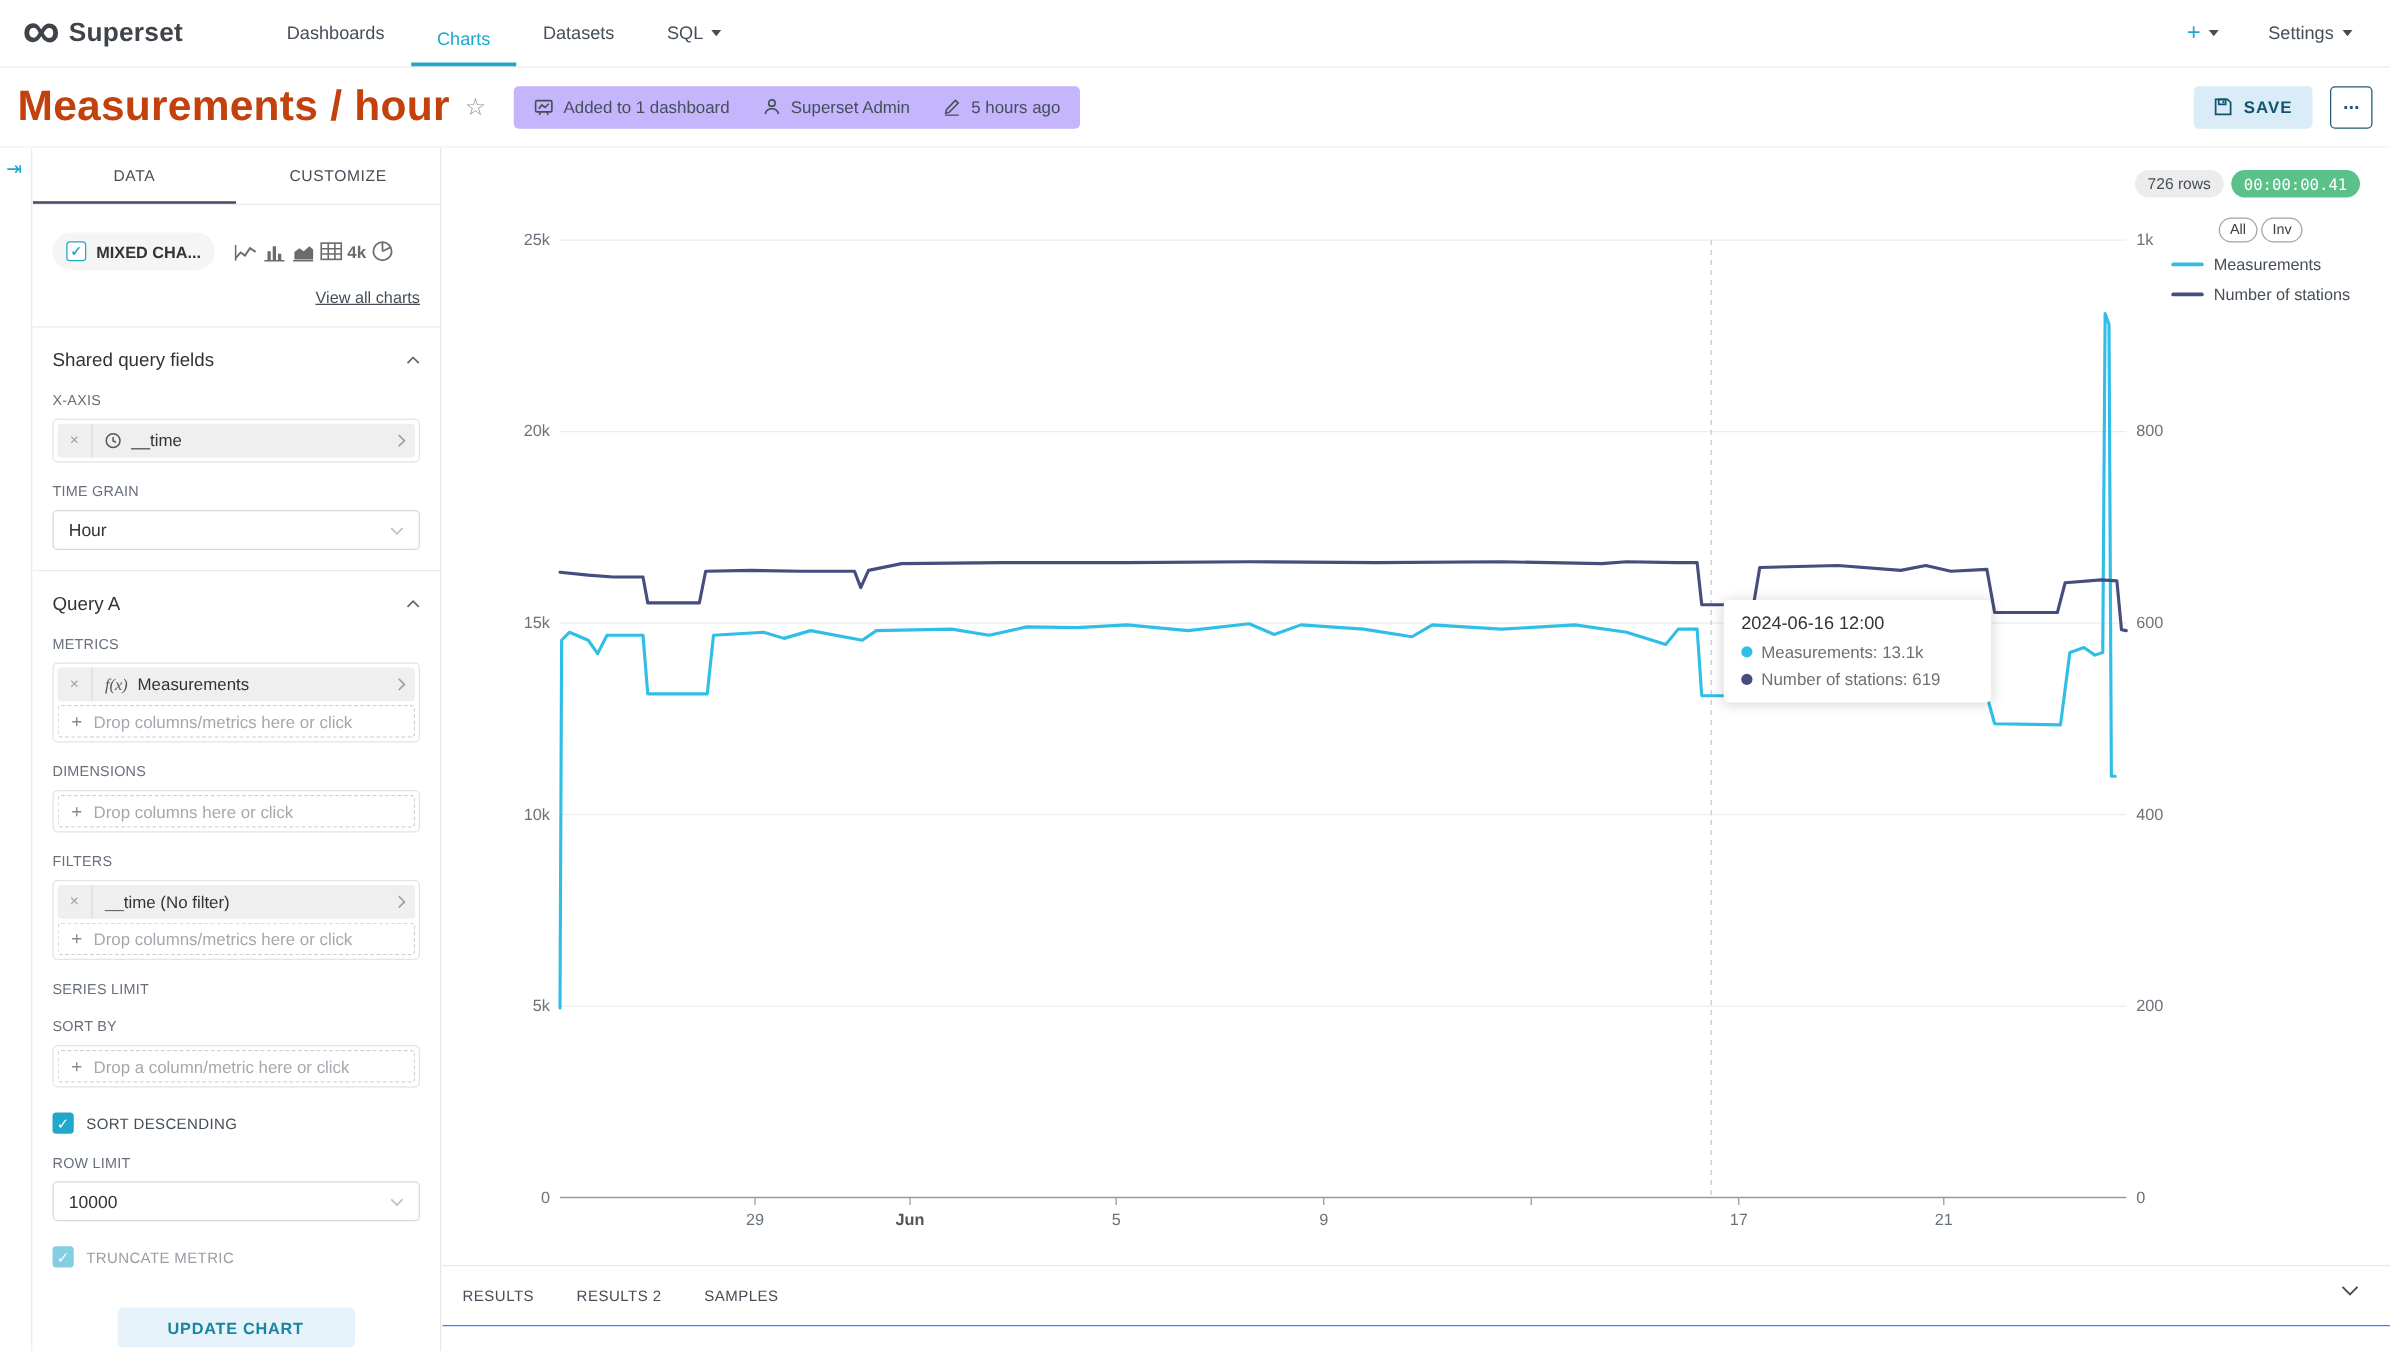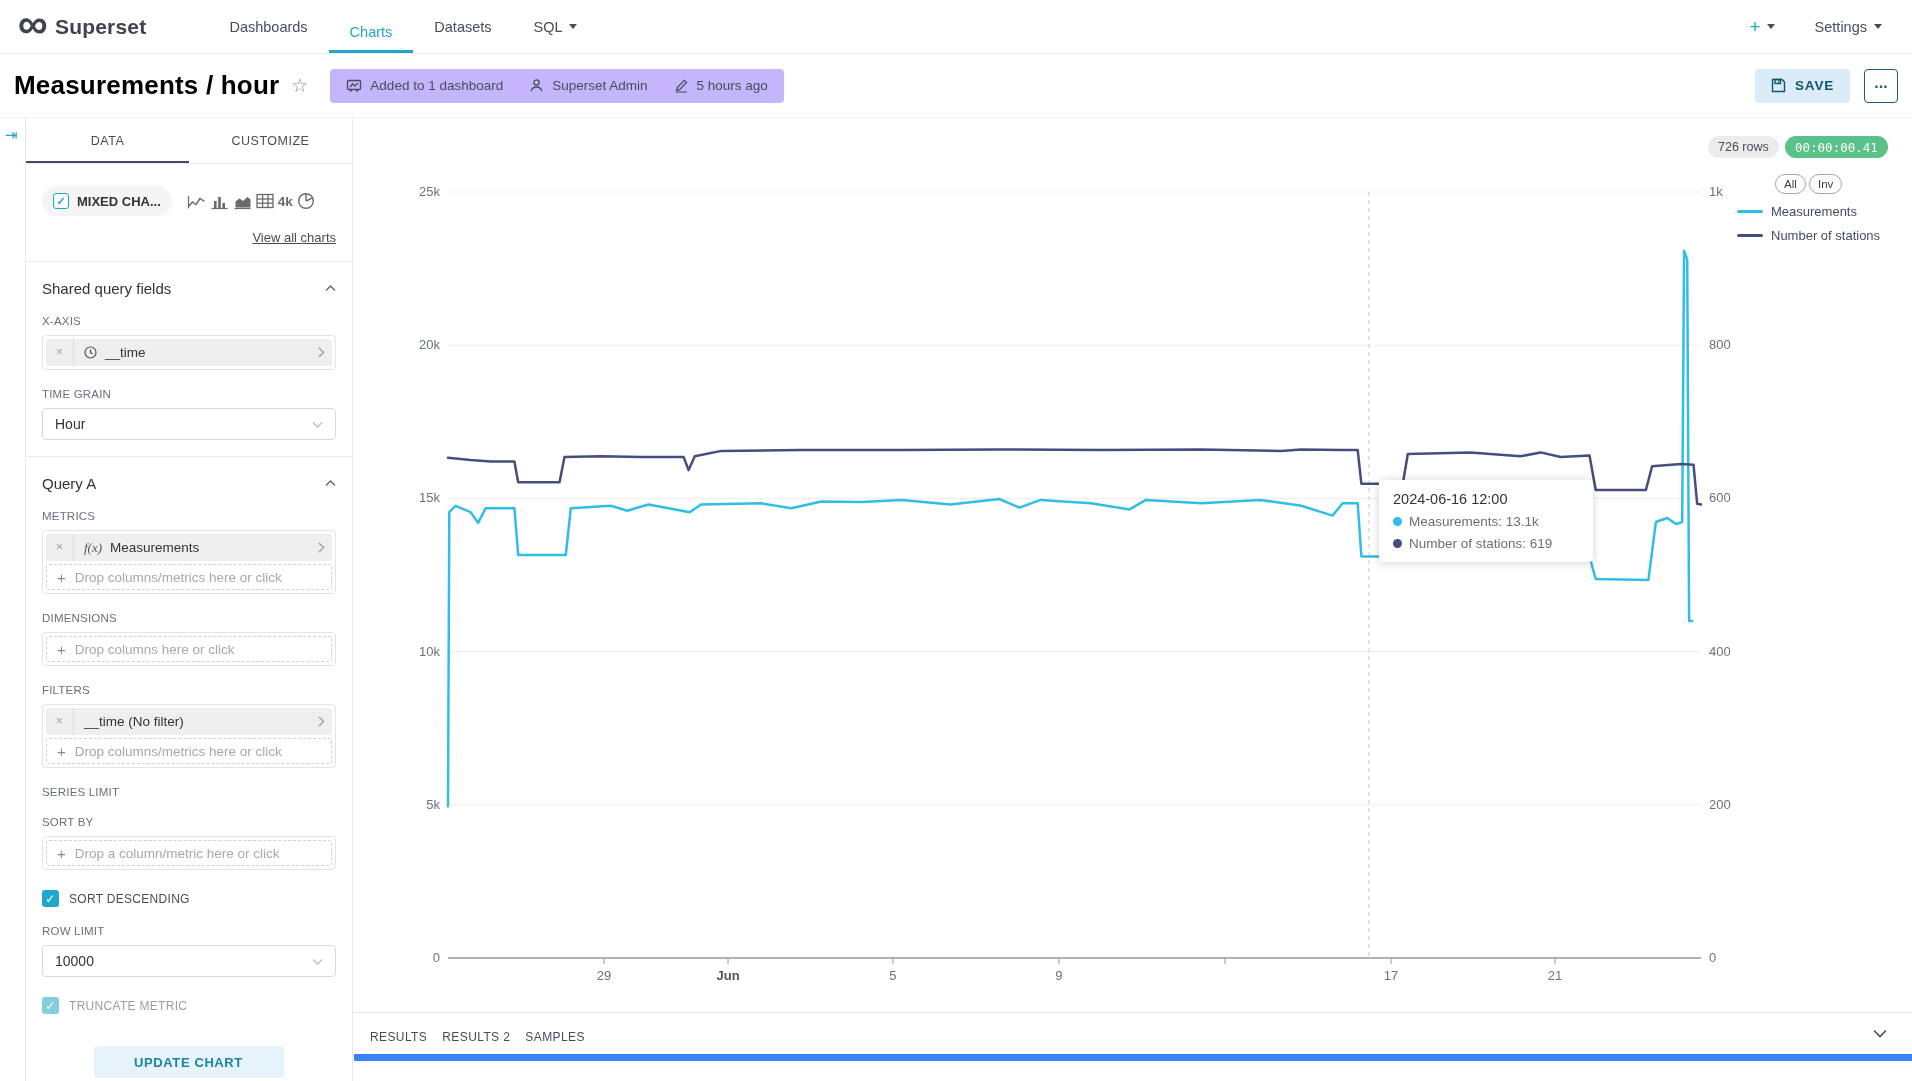--- a/index.html
+++ b/index.html
@@ -17,21 +17,21 @@
   .nav-item.active{color:#20a7c9;border-bottom:3px solid #20a7c9;padding-top:14px;}
   .nav-right{margin-left:auto;display:flex;align-items:center;gap:40px;padding-right:30px;}
   .plus-btn{display:flex;align-items:center;gap:6px;font-size:19px;color:#20a7c9;cursor:pointer;}
   .settings-btn{display:flex;align-items:center;gap:7px;font-size:14.5px;color:#454e57;cursor:pointer;}
   .caret{width:0;height:0;border-left:4px solid transparent;border-right:4px solid transparent;
     border-top:5px solid #454e57;display:inline-block;}
 
   
   .chart-header{position:absolute;left:0;top:54px;width:1912px;height:64px;display:flex;align-items:center;
     padding:0 14px;background:#fff;border-bottom:1px solid #f2f2f2;z-index:25;}
-  .page-title{font-size:26px;font-weight:bold;color:#000000;letter-spacing:.2px;}
+  .page-title{font-size:34px;font-weight:bold;color:#c2410c;letter-spacing:.2px;}
   .star{margin-left:12px;font-size:19px;color:#8e8e8e;cursor:pointer;}
   .meta-pill{margin-left:22px;height:34px;background:#c4b5fd;border-radius:4px;display:flex;align-items:center;
     padding:0 16px;gap:26px;}
   .meta-item{display:flex;align-items:center;gap:8px;font-size:13.5px;color:#454e57;}
   .meta-item svg{display:block;}
   .header-actions{margin-left:auto;display:flex;align-items:center;gap:14px;}
   .save-btn{height:34px;background:#d9ecf7;border:none;border-radius:4px;color:#12546e;font-weight:bold;
     font-size:13.5px;letter-spacing:.8px;display:flex;align-items:center;gap:9px;padding:0 16px;cursor:pointer;
     font-family:"Liberation Sans",sans-serif;}
   .more-btn{width:34px;height:34px;border:1.5px solid #215a72;border-radius:4px;background:#fff;color:#215a72;
@@ -103,21 +103,21 @@
   .tick-label.bold{font-weight:bold;color:#555;}
   .plot-svg{position:absolute;left:94px;top:74px;overflow:visible;}
   .tooltip{position:absolute;left:1025px;top:362px;width:214px;background:#fff;border-radius:4px;
     box-shadow:0 1px 10px rgba(0,0,0,.18);padding:11px 14px;z-index:10;}
   .tt-title{font-size:14.5px;color:#333;}
   .tt-row{margin-top:7px;display:flex;align-items:center;gap:7px;font-size:13.5px;color:#6b7075;}
   .tt-dot{width:9px;height:9px;border-radius:50%;flex:none;}
 
   
   .results{position:absolute;left:354px;top:1012px;width:1558px;bottom:0;border-top:1px solid #e8e8e8;background:#fff;}
-  .results-tabs{display:flex;gap:15px;padding:17px 0 0 16px;height:48px;border-bottom:7px solid #3b82f6;}
+  .results-tabs{display:flex;gap:34px;padding:17px 0 0 16px;height:48px;border-bottom:1px solid #3b82f6;}
   .results-tab{font-size:12px;color:#454e57;letter-spacing:.4px;cursor:pointer;}
   .results-chevron{position:absolute;right:24px;top:12px;cursor:pointer;}
 </style>
 </head>
 <body>
 
 <nav class="navbar">
   <div class="logo">
     <span class="logo-mark">∞</span>
     <span class="logo-text">Superset</span>

